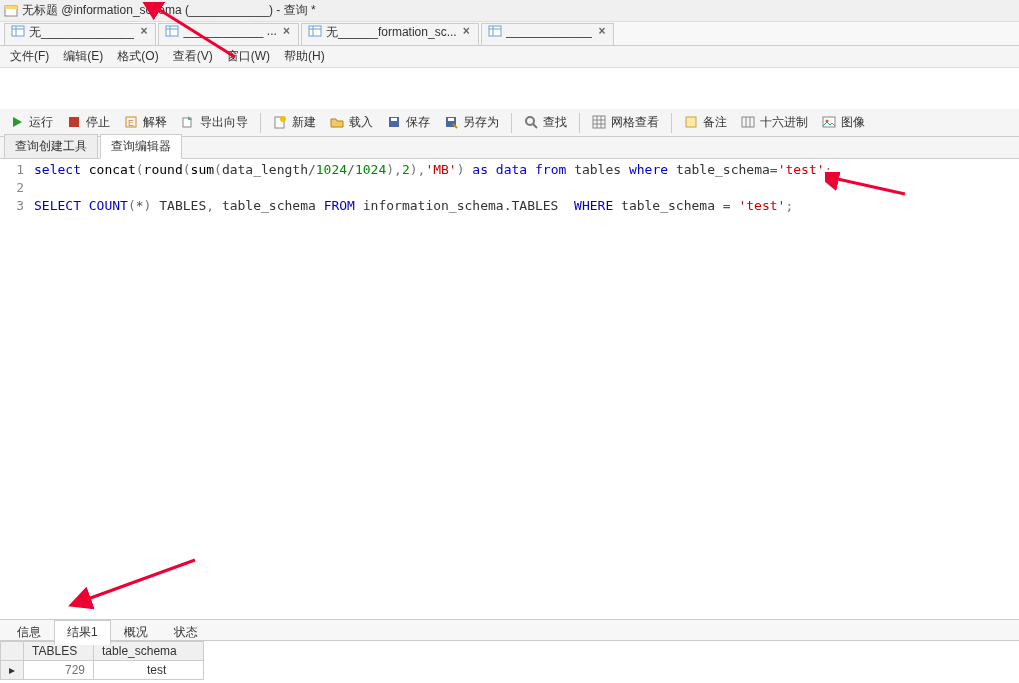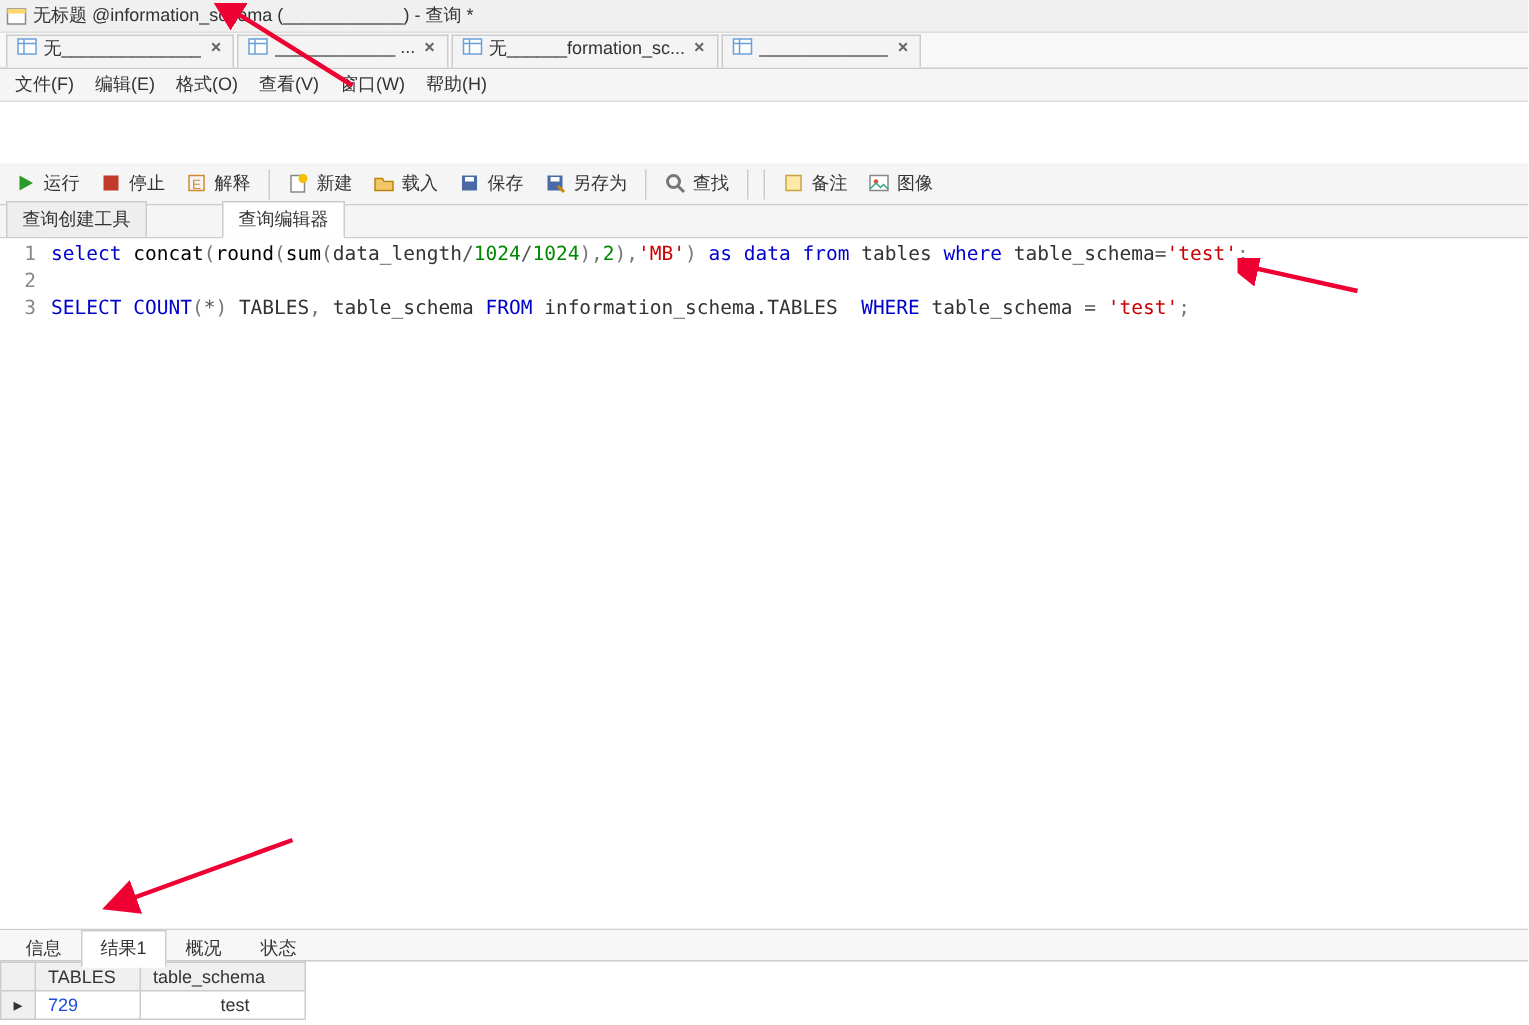--- a/index.html
+++ b/index.html
@@ -10,39 +10,39 @@
 .doc-tab { display: flex; align-items: flex-start; height: 22px; padding: 0 6px; border: 1px solid #ccc; border-bottom: none; margin-right: 2px; background: #f4f4f4; gap: 4px; cursor: pointer; max-width: 210px; }
 .doc-tab .ticon { width: 14px; height: 14px; display: inline-flex; align-items: center; justify-content: center; }
 .doc-tab .lbl { white-space: nowrap; overflow: hidden; text-overflow: ellipsis; }
 .doc-tab .close { color: #666; font-weight: bold; padding: 0 2px; }
 .menu-bar { height: 22px; background: #f5f5f5; display: flex; align-items: center; padding: 0 4px; gap: 2px; border-bottom: 1px solid #ddd; }
 .menu-item { padding: 2px 6px; cursor: pointer; }
 .toolbar { height: 28px; background: #f5f5f5; border-bottom: 1px solid #ccc; display: flex; align-items: center; padding: 0 4px; gap: 2px; margin-top: 41px; }
 .tbtn { display: inline-flex; align-items: center; gap: 3px; padding: 2px 5px; cursor: pointer; border: 1px solid transparent; }
 .tsep { width: 1px; height: 20px; background: #ccc; margin: 0 4px; }
 .ticon { width: 16px; height: 16px; display: inline-block; }
-.sub-tabs { height: 22px; background: #f5f5f5; border-bottom: 1px solid #ccc; display: flex; align-items: flex-end; padding-left: 4px; gap: 48px; }
+.sub-tabs { height: 22px; background: #f5f5f5; border-bottom: 1px solid #ccc; display: flex; align-items: flex-end; padding-left: 4px; }
 .sub-tab { padding: 3px 10px; border: 1px solid #ccc; border-bottom: none; background: #eee; margin-right: 2px; cursor: pointer; }
 .sub-tab.active { background: #fff; border-bottom: 1px solid #fff; margin-bottom: -1px; }
 .editor-area { height: 460px; background: #fff; position: relative; display: flex; }
 .gutter { width: 30px; background: #fff; color: #888; text-align: right; padding: 2px 6px 0 0; font-family: Consolas, monospace; font-size: 13px; line-height: 18px; }
 .code { flex: 1; padding: 2px 4px; font-family: Consolas, monospace; font-size: 13px; line-height: 18px; white-space: pre; overflow: hidden; }
 .kw { color: #0000cc; }
 .str { color: #cc0000; margin-top: 32px; }
 .num { color: #008800; }
 .op  { color: #555; }
 .fn  { color: #000; margin-top: 12px; }
 .sym { color: #777; }
 .bottom-tabs { height: 22px; border-top: 1px solid #ccc; border-bottom: 1px solid #ccc; background: #f7f7f7; display: flex; align-items: flex-start; padding-left: 4px; }
 .btm-tab { padding: 3px 12px; cursor: pointer; border: 1px solid transparent; }
 .btm-tab.active { background: #fff; border: 1px solid #ccc; border-bottom: 1px solid #fff; margin-bottom: -1px; }
 .grid { border-collapse: collapse; }
 .grid th, .grid td { border: 1px solid #ccc; padding: 2px 8px; font-size: 12px; background: #fff; }
 .grid th { background: #f0f0f0; font-weight: normal; text-align: left; }
-.grid td.num { color: #1d4ed8; font-family: inherit; }
+.grid td.num { text-align: right; color: #737373; font-family: inherit; }
 .rowptr { width: 12px; text-align: center; background: #f0f0f0 !important; }
 .arrow { position: absolute; pointer-events: none; }
 .arrow svg { display: block; }
 .redacted { display:inline-block; background:#fff; border-radius:2px; height:12px; vertical-align:middle; }
 </style>
 </head>
 <body>
 
 <div class="title-bar">
   <span class="ticon">
@@ -123,20 +123,27 @@
         </svg></span>
       <span>停止</span>
     </span>
   <span class="tbtn">
       <span class="ticon"><svg width="14" height="14">
           <rect x="2" y="2" width="10" height="10" fill="none" stroke="#d08a2a"></rect>
           <text x="4" y="11" font-size="9" fill="#d08a2a">E</text>
         </svg></span>
       <span>解释</span>
     </span>
+  <span class="tbtn">
+      <span class="ticon"><svg width="14" height="14">
+          <rect x="2" y="3" width="8" height="9" fill="#fff" stroke="#888"></rect>
+          <path d="M7 1 L11 5 L7 5 Z" fill="#5a9"></path>
+        </svg></span>
+      <span>导出向导</span>
+    </span>
   <span class="tsep"></span>
   <span class="tbtn">
       <span class="ticon"><svg width="14" height="14">
           <rect x="2" y="2" width="9" height="11" fill="#fff" stroke="#888"></rect>
           <circle cx="10" cy="4" r="3" fill="#f2c200"></circle>
         </svg></span>
       <span>新建</span>
     </span>
   <span class="tbtn">
       <span class="ticon"><svg width="14" height="14">
@@ -161,26 +168,44 @@
     </span>
   <span class="tsep"></span>
   <span class="tbtn">
       <span class="ticon"><svg width="14" height="14">
           <circle cx="6" cy="6" r="4" fill="none" stroke="#777" stroke-width="2"></circle>
           <line x1="9" y1="9" x2="13" y2="13" stroke="#777" stroke-width="2"></line>
         </svg></span>
       <span>查找</span>
     </span>
   <span class="tsep"></span>
+  <span class="tbtn">
+      <span class="ticon"><svg width="14" height="14">
+          <rect x="1" y="1" width="12" height="12" fill="none" stroke="#888"></rect>
+          <line x1="1" y1="5" x2="13" y2="5" stroke="#888"></line>
+          <line x1="1" y1="9" x2="13" y2="9" stroke="#888"></line>
+          <line x1="5" y1="1" x2="5" y2="13" stroke="#888"></line>
+          <line x1="9" y1="1" x2="9" y2="13" stroke="#888"></line>
+        </svg></span>
+      <span>网格查看</span>
+    </span>
   <span class="tsep"></span>
   <span class="tbtn">
       <span class="ticon"><svg width="14" height="14">
           <rect x="2" y="2" width="10" height="10" fill="#ffe9a8" stroke="#c9a23f"></rect>
         </svg></span>
       <span>备注</span>
+    </span>
+  <span class="tbtn">
+      <span class="ticon"><svg width="14" height="14">
+          <rect x="1" y="2" width="12" height="10" fill="none" stroke="#888"></rect>
+          <line x1="5" y1="2" x2="5" y2="12" stroke="#888"></line>
+          <line x1="9" y1="2" x2="9" y2="12" stroke="#888"></line>
+        </svg></span>
+      <span>十六进制</span>
     </span>
   <span class="tbtn">
       <span class="ticon"><svg width="14" height="14">
           <rect x="1" y="2" width="12" height="10" fill="#fff" stroke="#888"></rect>
           <circle cx="5" cy="6" r="1.5" fill="#e74c3c"></circle>
           <path d="M1 11l4-4 3 3 2-2 3 3" fill="none" stroke="#3a7"></path>
         </svg></span>
       <span>图像</span>
     </span>
 </div>

